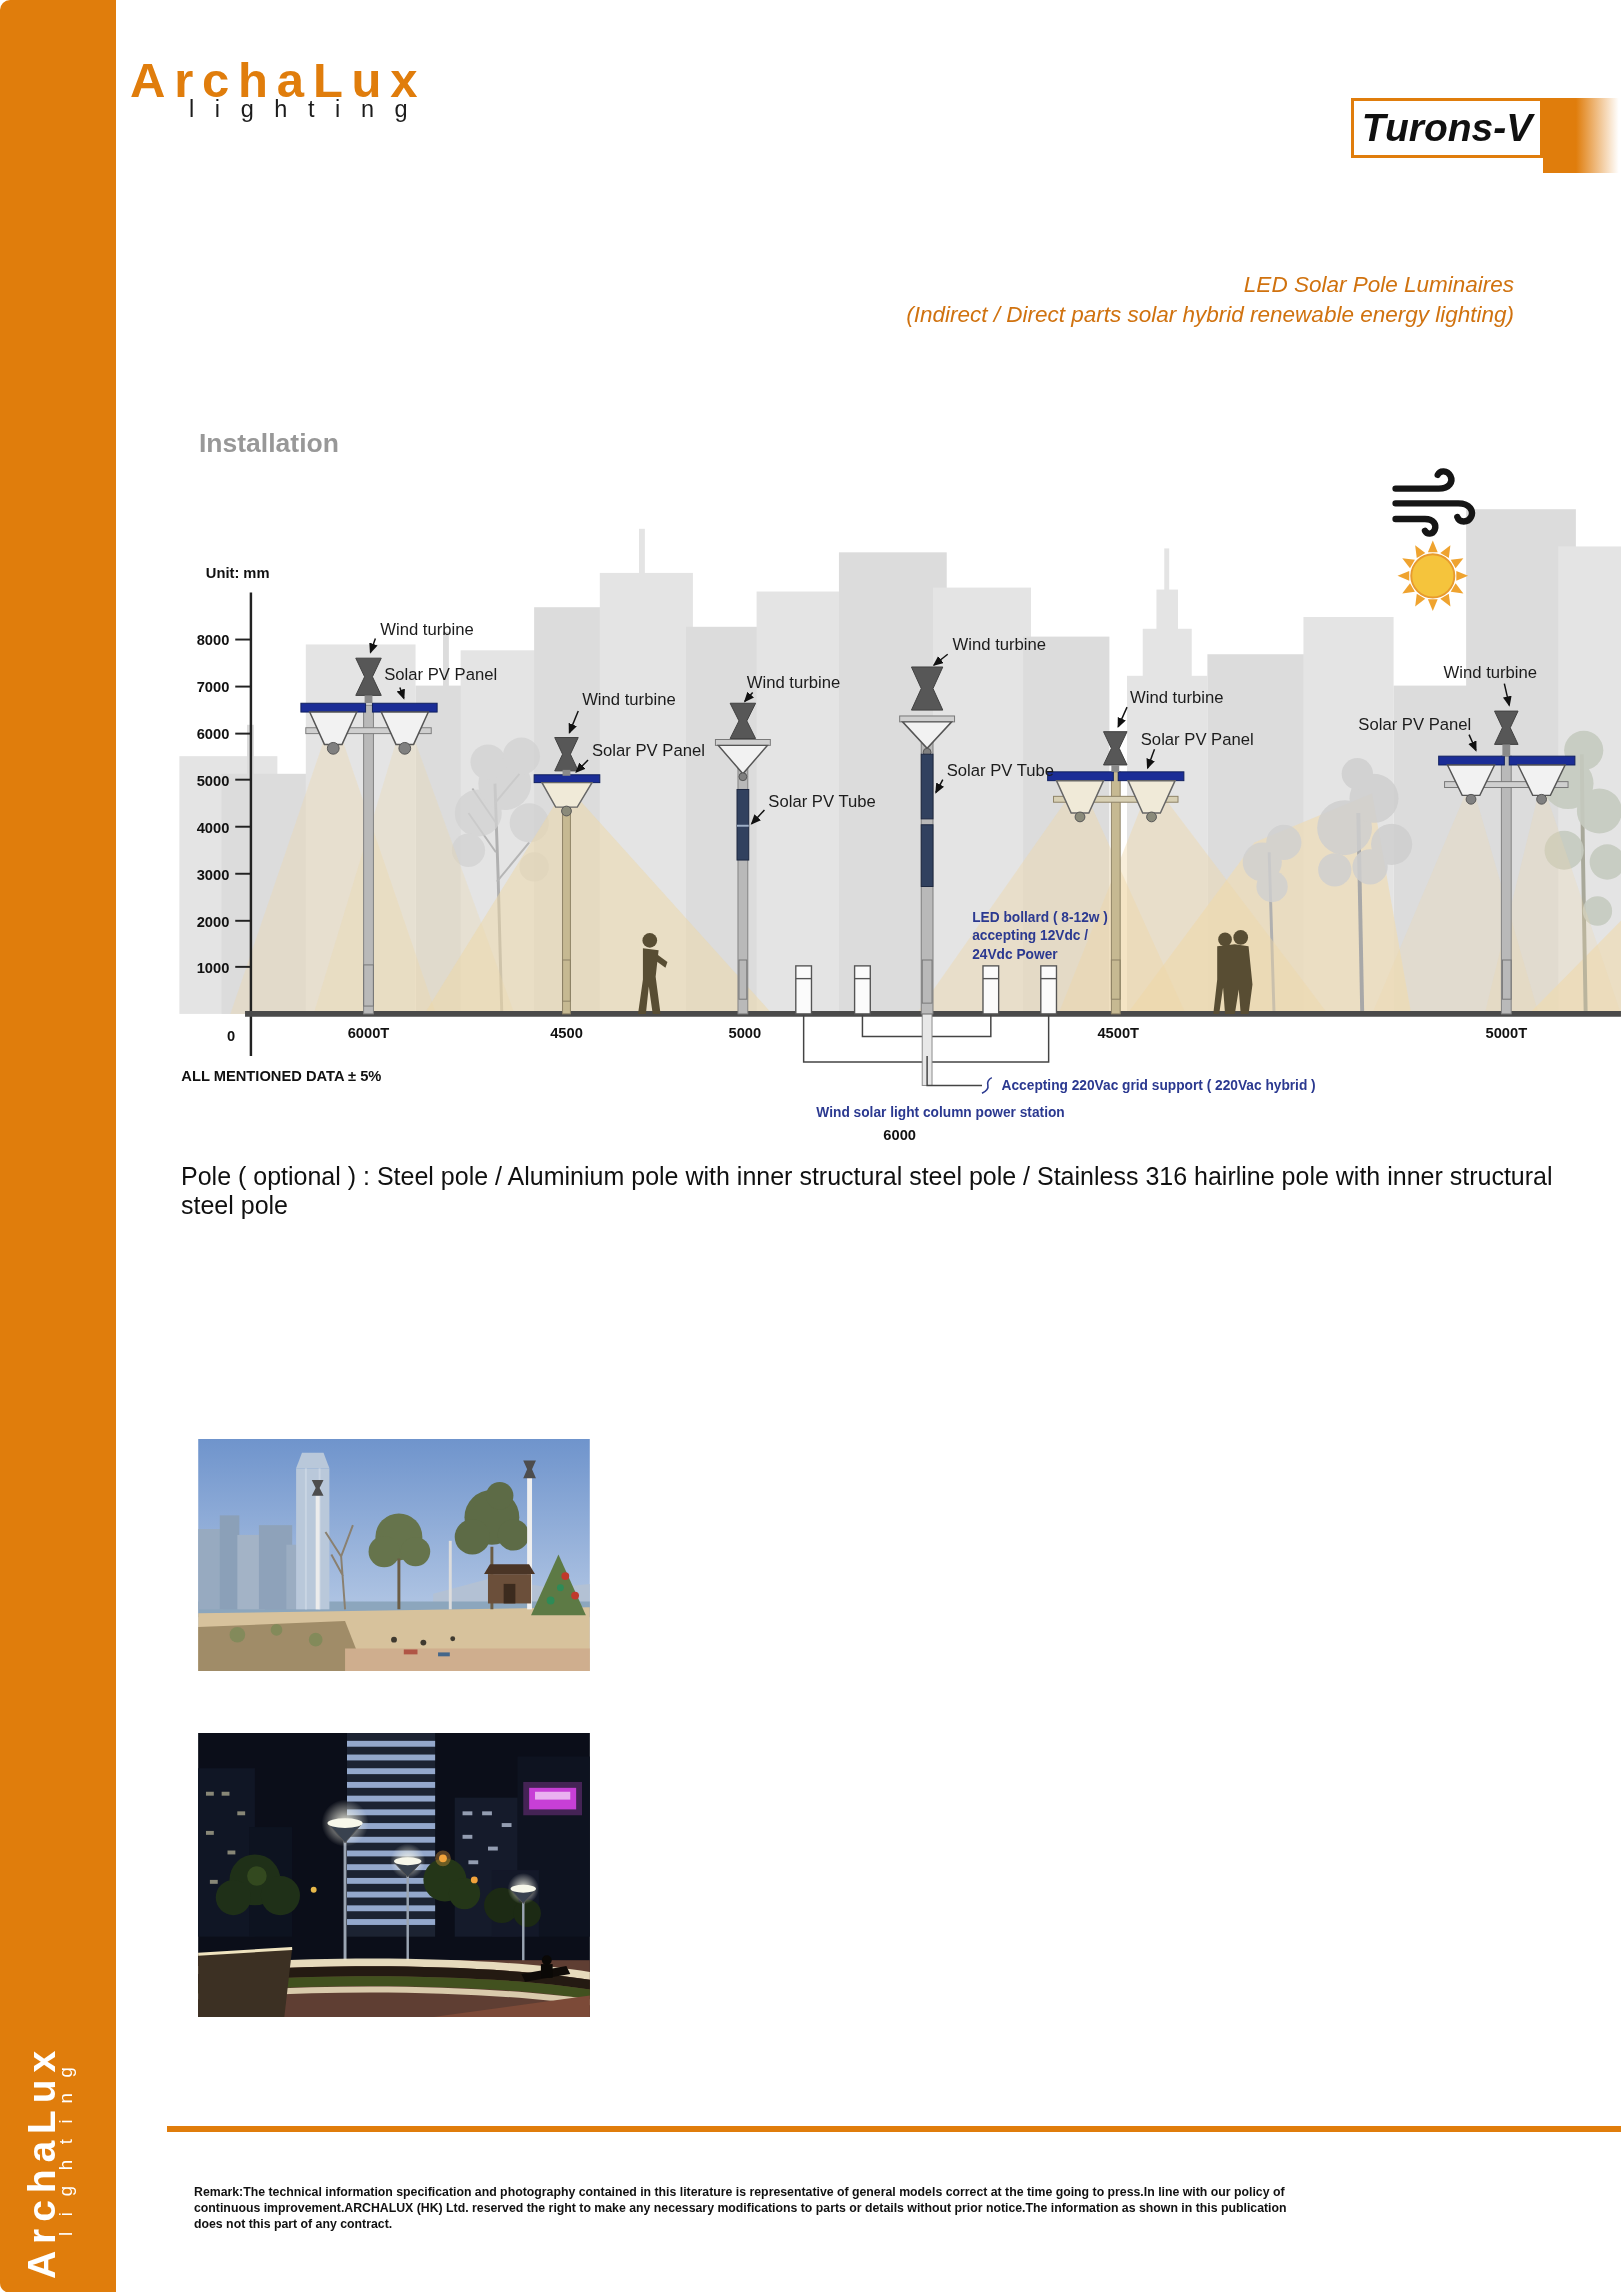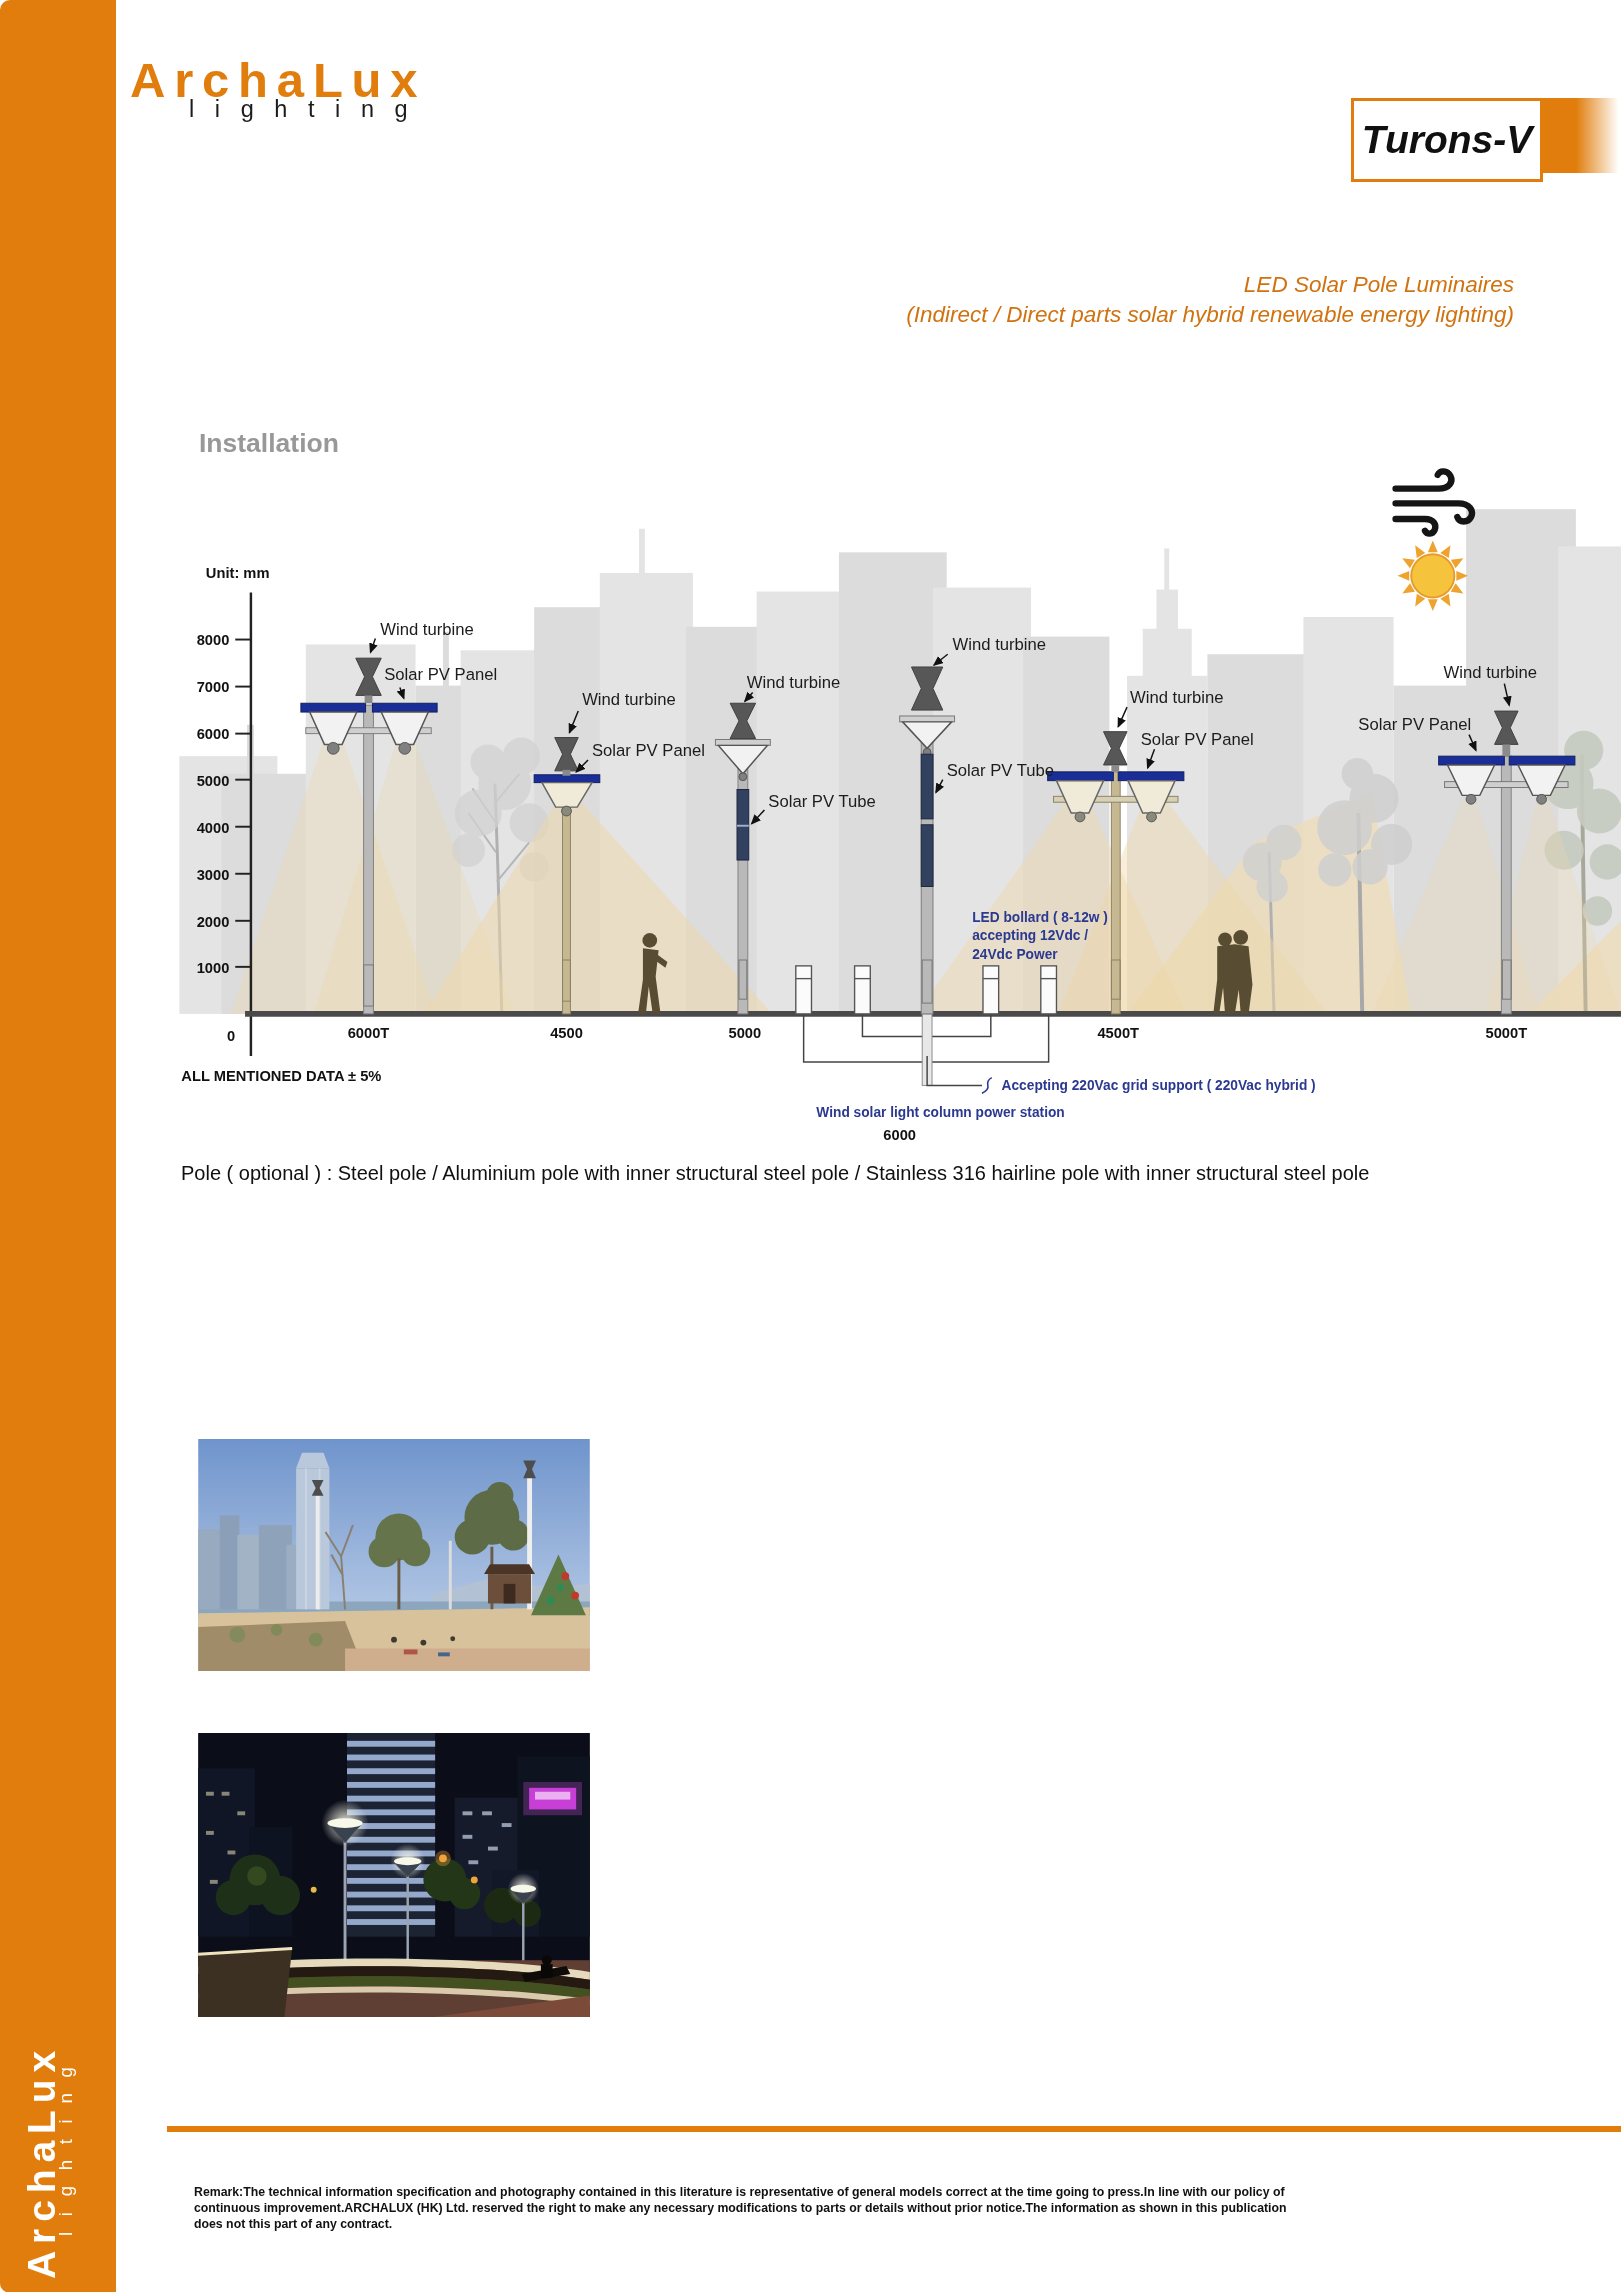--- a/index.html
+++ b/index.html
@@ -6,33 +6,33 @@
   #page{position:relative;width:1621px;height:2293px;background:#fff;overflow:hidden;
         font-family:"Liberation Sans", sans-serif;color:#111;border-radius:10px;}
   .abs{position:absolute;}
   
   #stripe{left:0;top:0;width:116px;height:2293px;background:#E07D0C;}
   
   #logo{left:130px;top:51px;width:323px;height:98px;}
   #logo .main{font-size:49px;font-weight:bold;color:#E07D0C;letter-spacing:8.8px;line-height:59px;}
   #logo .sub{position:absolute;left:59px;top:45px;font-size:23.5px;color:#1c1c1c;letter-spacing:20.6px;}
   
-  #model-box{left:1351px;top:98px;width:192px;height:84px;border:3.9px solid #E07D0C;background:#fff;
+  #model-box{left:1351px;top:98px;width:192px;height:60px;border:3.9px solid #E07D0C;background:#fff;
              box-sizing:border-box;display:flex;align-items:center;justify-content:center;
              font-size:39px;font-weight:bold;font-style:italic;color:#101010;}
   #model-block{left:1543px;top:98px;width:33px;height:75px;background:#E07D0C;}
   #model-fade{left:1576px;top:98px;width:45px;height:75px;
               background:linear-gradient(90deg,#E07D0C 0%,rgba(224,125,12,0) 95%);}
   
   #subtitle{left:392px;top:222px;width:1122px;text-align:right;color:#d0720f;
             font-style:italic;font-size:22.5px;font-weight:500;line-height:30px;margin-top:48px;}
   
   #inst-title{left:199px;top:428px;font-size:26.5px;font-weight:bold;color:#989898;}
   
-  #pole-note{left:181px;top:1162px;width:1372px;font-size:20px;font-weight:500;color:#101010;}
+  #pole-note{left:181px;top:1162px;width:1372px;font-size:25px;font-weight:500;color:#101010;}
   
   #photo1{left:198px;top:1439px;width:392px;height:232px;}
   #photo2{left:198px;top:1733px;width:392px;height:284px;}
   
   #divider{left:167px;top:2126px;width:1455px;height:5.9px;background:#E07D0C;}
   #remark{left:194px;top:2184px;width:1372px;font-size:12.3px;font-weight:bold;line-height:16px;color:#111;}
   
   #v-logo{left:17.6px;top:2279px;width:294px;height:98px;transform:rotate(-90deg);transform-origin:0 0;}
   #v-logo .main{font-size:39px;font-weight:bold;color:#fff;letter-spacing:6.9px;line-height:47px;}
   #v-logo .sub{position:absolute;left:43px;top:37px;font-size:18.6px;color:#fff;letter-spacing:15.7px;}

